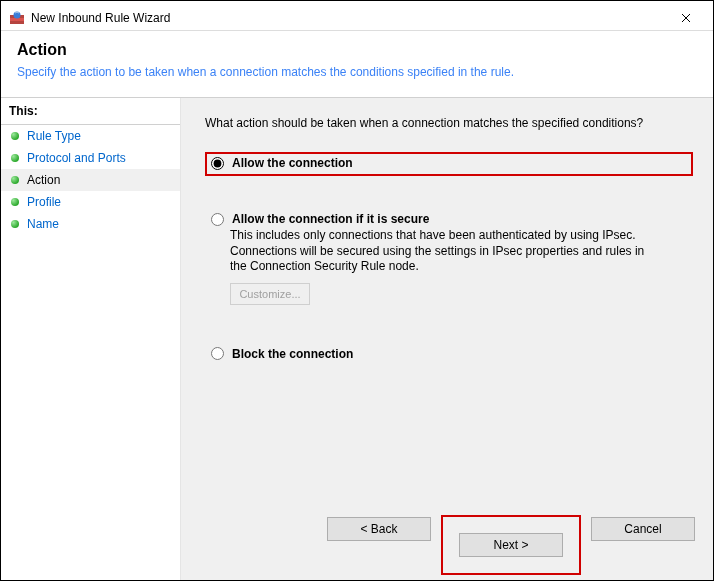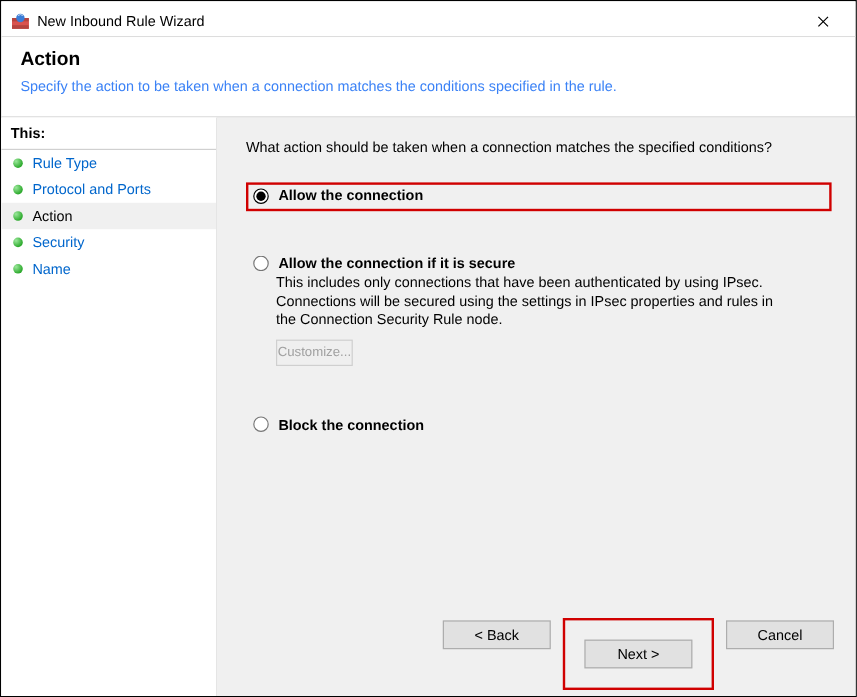--- a/index.html
+++ b/index.html
@@ -84,35 +84,35 @@
   .opt.highlight {
     border: 2px solid #d00000;
     padding: 2px 4px 4px 2px;
   }
   .opt-row { display: flex; align-items: center; gap: 8px; }
   .opt-title { font-weight: bold; font-size: 12px; }
   .opt-desc { margin: 2px 0 0 21px; font-size: 12px; line-height: 1.3; max-width: 430px; }
   input[type=radio] { margin: 0 0 0 2px; accent-color: #000; }
   .customize {
     margin: 8px 0 0 21px;
-    width: 64px; height: 22px;
+    width: 80px; height: 22px;
     font-size: 11px;
     background: #efefef;
     border: 1px solid #cfcfcf;
     color: #a0a0a0;
     text-align: center;
     line-height: 20px;
   }
   .footer {
     position: absolute;
     bottom: 10px; right: 16px;
     display: flex; gap: 8px;
   }
   .btn {
-    width: 90px; height: 24px;
+    width: 104px; height: 24px;
     background: #e1e1e1;
     border: 1px solid #adadad;
     font-size: 12px;
     text-align: center;
     line-height: 22px;
     cursor: default;
   }
   .btn-wrap { padding: 2px; }
   .btn-wrap.highlight { border: 2px solid #d00000; padding: 16px; }
 </style>
@@ -153,21 +153,21 @@
     <div class="step">
       <span class="bullet"></span>
       <span class="label">Protocol and Ports</span>
     </div>
     <div class="step active">
       <span class="bullet"></span>
       <span class="label">Action</span>
     </div>
     <div class="step">
       <span class="bullet"></span>
-      <span class="label">Security</span>
+      <span class="label">Profile</span>
     </div>
     <div class="step">
       <span class="bullet"></span>
       <span class="label">Name</span>
     </div>
   </div>
 
   <div class="content">
     <div class="question">What action should be taken when a connection matches the specified conditions?</div>
 

